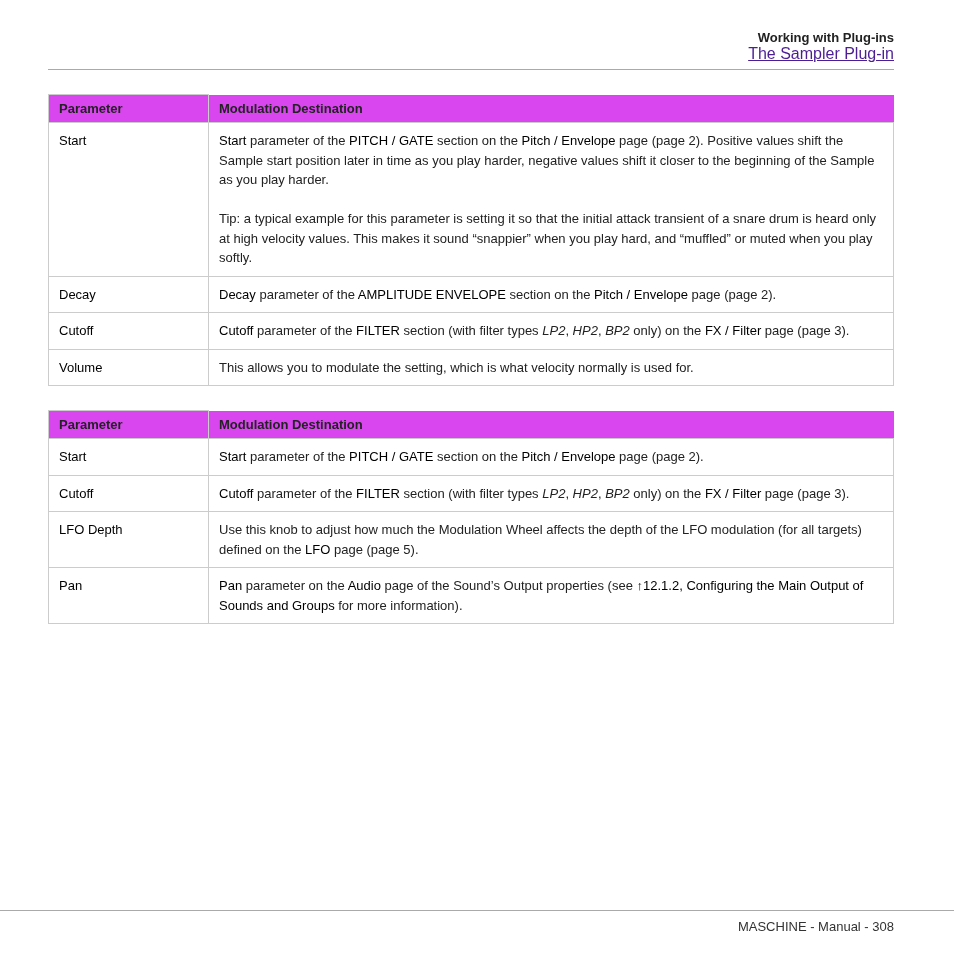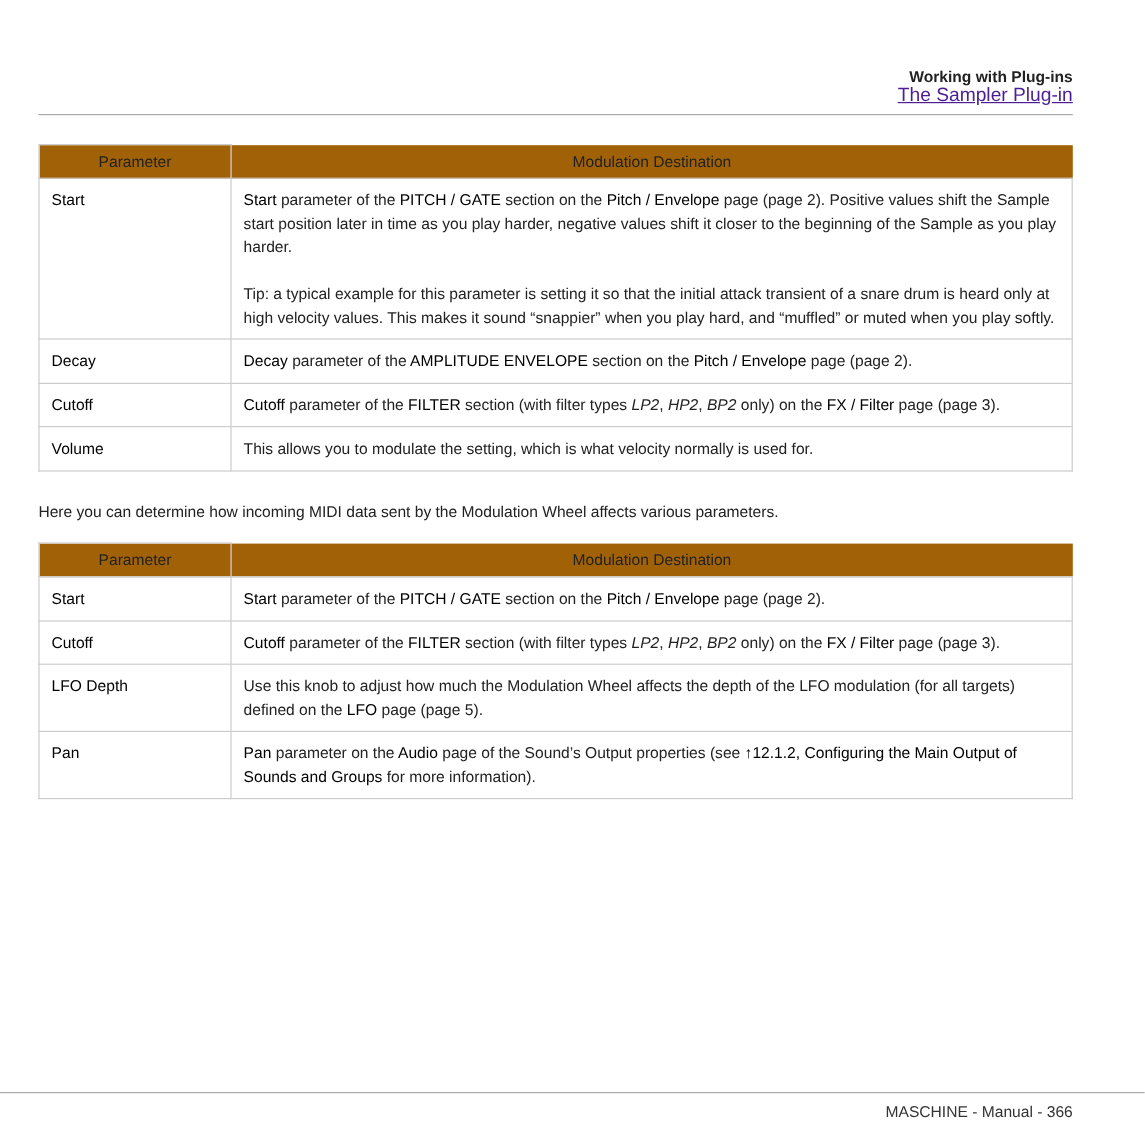--- a/index.html
+++ b/index.html
@@ -6,22 +6,21 @@
     body {
       font-family: Arial, Helvetica, sans-serif;
       font-size: 13px;
       color: #222;
       background: #fff;
       width: 954px;
       min-height: 954px;
       position: relative;
     }
     .page {
-      padding: 30px 60px 60px 32px;
-      margin-top: 26px;
+      padding: 30px 60px 60px 48px;
     }
     .header {
       text-align: right;
       padding-bottom: 6px;
       border-bottom: 1px solid #aaa;
       margin-bottom: 4px;
     }
     .header-title {
       font-weight: bold;
       font-size: 13px;
@@ -33,25 +32,25 @@
     }
     .content {
       padding-top: 20px;
     }
     table {
       width: 100%;
       border-collapse: collapse;
       margin-bottom: 24px;
     }
     th {
-      background: #a16207;
-      text-align: center;
+      background: #d946ef;
+      text-align: left;
       padding: 6px 10px;
       font-size: 13px;
-      font-weight: normal;
+      font-weight: bold;
     }
     td {
       padding: 8px 10px;
       vertical-align: top;
       border: 1px solid #ccc;
       font-size: 13px;
       line-height: 1.5;
     }
     tr th:first-child, tr td:first-child {
       width: 160px;
@@ -115,21 +114,20 @@
             <td><span class="cyan-link">Cutoff</span></td>
             <td><span class="cyan-link">Cutoff</span> parameter of the <span class="cyan-link">FILTER</span> section (with filter types <em>LP2</em>, <em>HP2</em>, <em>BP2</em> only) on the <span class="cyan-link">FX / Filter</span> page (page 3).</td>
           </tr>
           <tr>
             <td><span class="cyan-link">Volume</span></td>
             <td>This allows you to modulate the setting, which is what velocity normally is used for.</td>
           </tr>
         </tbody>
     </table>
 
-    <div class="section-intro">Here you can determine how incoming MIDI data sent by the Modulation Wheel affects various parameters.</div>
 
     <table>
       <thead>
         <tr>
           <th>Parameter</th>
           <th>Modulation Destination</th>
         </tr>
       </thead>
       <tbody id="table2-body">
       <tr>
@@ -147,14 +145,14 @@
           <tr>
             <td><span class="cyan-link">Pan</span></td>
             <td><span class="cyan-link">Pan</span> parameter on the <span class="cyan-link">Audio</span> page of the Sound’s Output properties (see <span class="cyan-link">↑12.1.2, Configuring the Main Output of Sounds and Groups</span> for more information).</td>
           </tr>
         </tbody>
     </table>
   </div>
 </div>
 
 <div class="footer">
-  <span>MASCHINE - Manual - 366</span>
+  <span>MASCHINE - Manual - 308</span>
 </div>
 
 </body></html>

